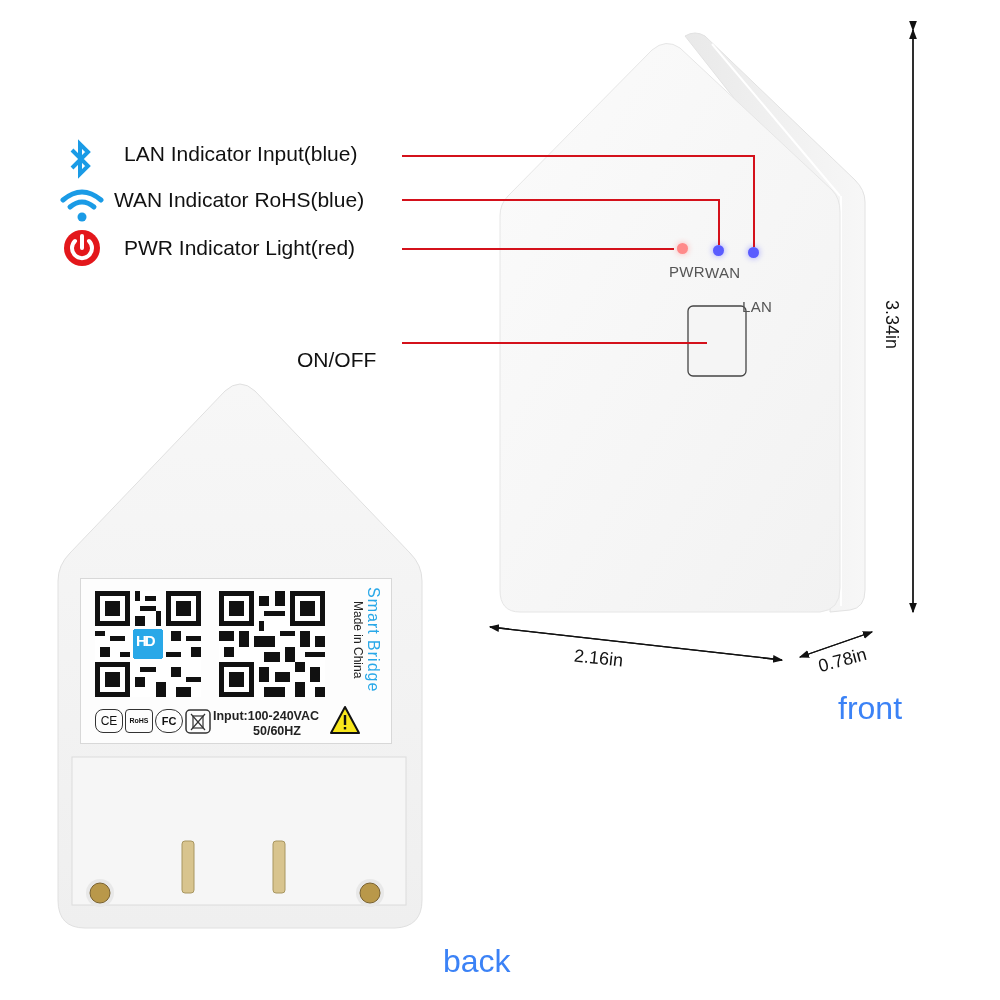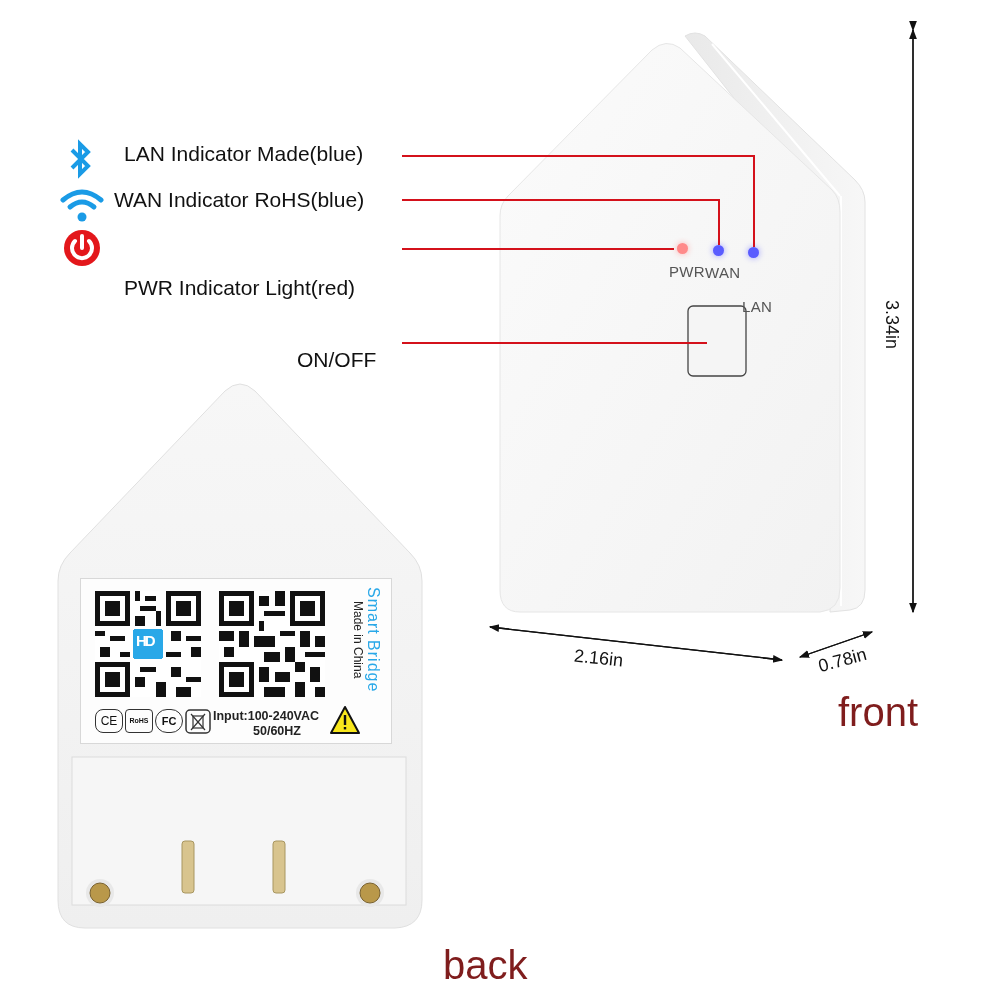--- a/index.html
+++ b/index.html
@@ -2,21 +2,21 @@
 <html><head>
 <meta charset="utf-8">
 <style>
   html, body { margin:0; padding:0; background:#ffffff; }
   body { width:1000px; height:1000px; position:relative; overflow:hidden;
          font-family:"Liberation Sans", sans-serif; color:#111; }
   .abs { position:absolute; }
   .legend-label { font-size:21px; color:#111; white-space:nowrap; }
   .leader { position:absolute; background:#d4111b; }
   .dim-text { font-size:18px; color:#111; white-space:nowrap; }
-  .view-label { font-size:40px; color:#7f1d1d; }
+  .view-label { font-size:32px; color:#3b82f6; }
   .led-label { font-size:15px; color:#555; letter-spacing:0.3px; }
   .label-text { white-space:nowrap; }
 </style>
 </head>
 <body>
 
 <div class="abs" style="left:60px;top:130px;width:340px;height:140px;">
 
   <svg class="abs" style="left:8px;top:8px;" width="26" height="44" viewBox="0 0 26 44">
     <path d="M4 12 L20 28 L12 36 L12 6 L20 14 L4 30" fill="none" stroke="#1a9be6" stroke-width="4" stroke-linejoin="miter"></path>
@@ -27,23 +27,23 @@
     <path d="M10 21 Q22 11 34 21" fill="none" stroke="#1a9be6" stroke-width="5" stroke-linecap="round"></path>
     <circle cx="22" cy="31" r="4.5" fill="#1a9be6"></circle>
   </svg>
 
   <svg class="abs" style="left:2px;top:98px;" width="40" height="40" viewBox="0 0 40 40">
     <circle cx="20" cy="20" r="18" fill="#e3171b"></circle>
     <path d="M13 13 A10 10 0 1 0 27 13" fill="none" stroke="#fff" stroke-width="4" stroke-linecap="round"></path>
     <line x1="20" y1="8" x2="20" y2="20" stroke="#fff" stroke-width="4" stroke-linecap="round"></line>
   </svg>
 
-  <span class="abs legend-label" style="left:64px;top:12px;">LAN Indicator Made(blue)</span>
+  <span class="abs legend-label" style="left:64px;top:12px;">LAN Indicator Input(blue)</span>
   <span class="abs legend-label" style="left:54px;top:58px;">WAN Indicator RoHS(blue)</span>
-  <span class="abs legend-label" style="left:64px;top:106px;margin-top:40px;">PWR Indicator Light(red)</span>
+  <span class="abs legend-label" style="left:64px;top:106px;">PWR Indicator Light(red)</span>
 </div>
 
 <span class="abs legend-label" style="left:297px;top:348px;">ON/OFF</span>
 
 <svg class="abs" style="left:480px;top:20px;" width="400" height="600" viewBox="0 0 400 600">
   <defs>
     <linearGradient id="sideGrad" x1="0" x2="1" y1="0" y2="0">
       <stop offset="0" stop-color="#e9e9e9"></stop>
       <stop offset="1" stop-color="#f7f7f7"></stop>
     </linearGradient>

